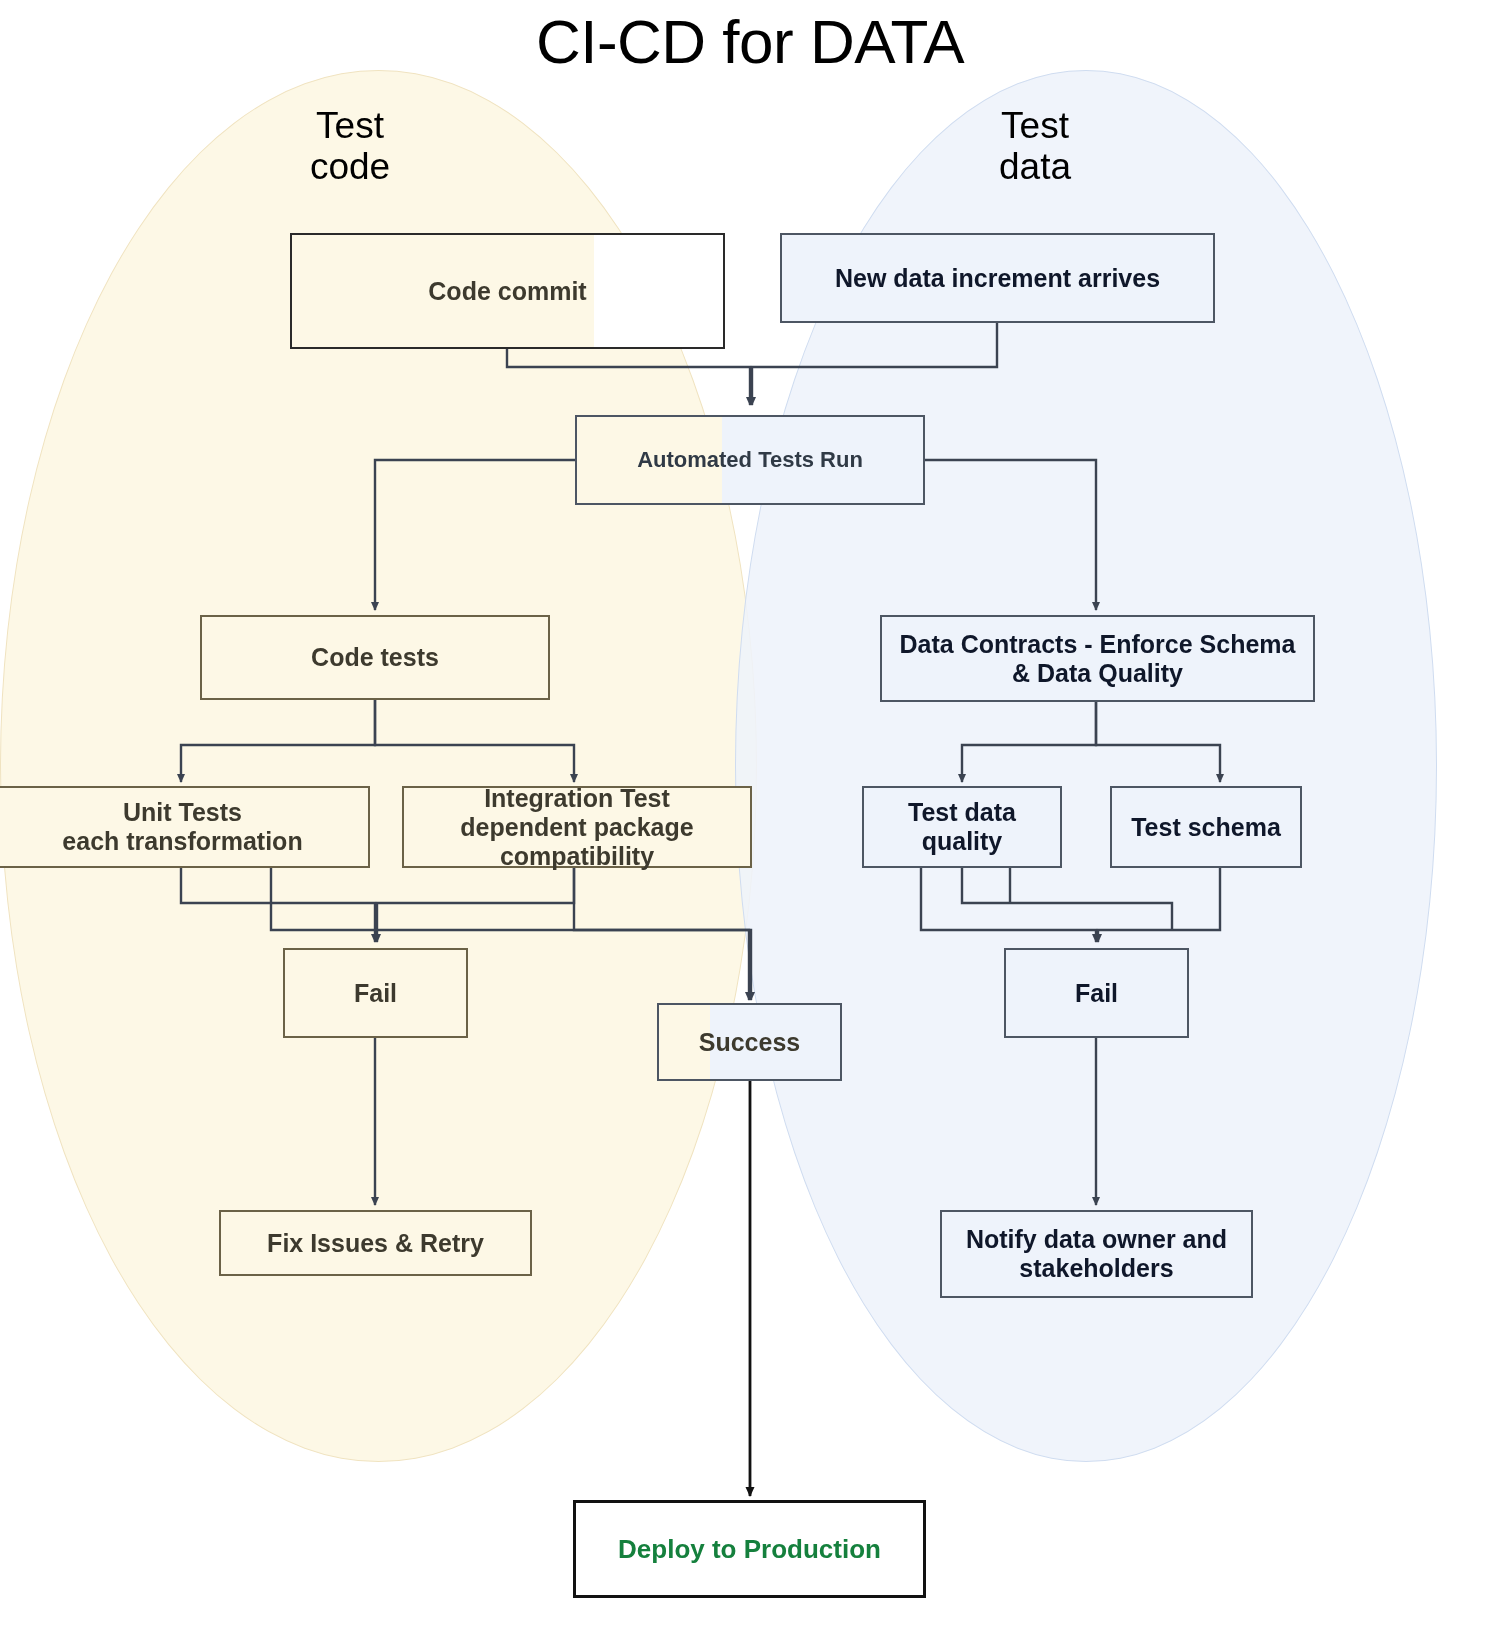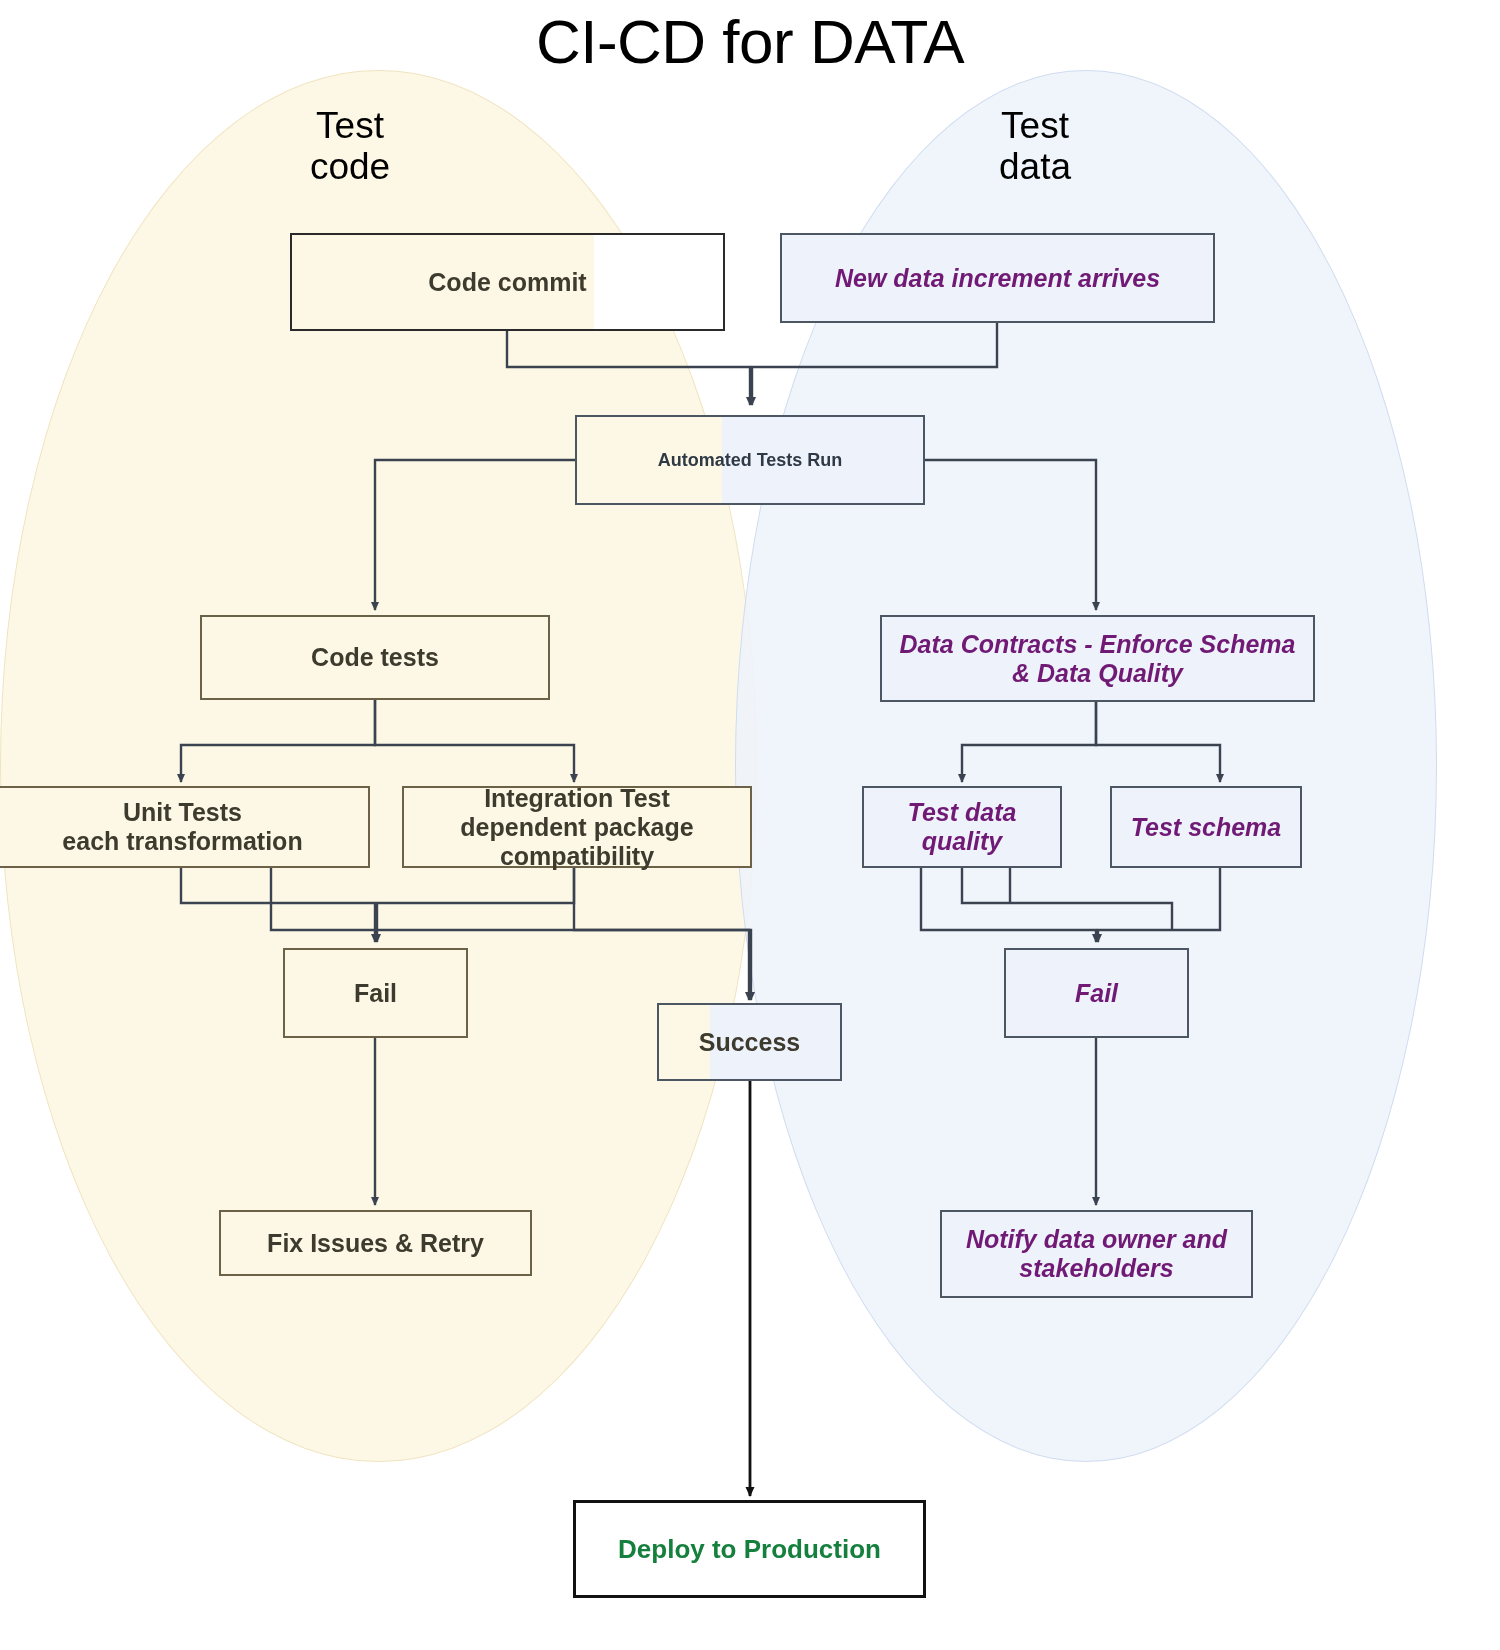--- a/index.html
+++ b/index.html
@@ -60,23 +60,22 @@
   }
   .node.code {
     background: #fdf8e6;
     border: 2.5px solid #6b6247;
     color: #3d3a2e;
     font-size: 25px;
   }
   .node.data {
     background: #eef3fb;
     border: 2.5px solid #4d5663;
-    color: #701a75;
-    font-size: 25px;
-    font-style: italic;
+    color: #0f172a;
+    font-size: 25px;
   }
   .node.plain {
     background: #ffffff;
     border: 3px solid #121212;
     color: #15803d;
     font-size: 26px;
   }
   .node.mixed-success {
     background: linear-gradient(to right, #fdf8e6 0%, #fdf8e6 28%, #eef3fb 28%, #eef3fb 100%);
     border: 2.5px solid #4d5663;
@@ -86,21 +85,21 @@
   .node.mixed-commit {
     background: linear-gradient(to right, #fdf8e6 0%, #fdf8e6 70%, #ffffff 70%, #ffffff 100%);
     border: 2.5px solid #2a2a2a;
     color: #3d3a2e;
     font-size: 25px;
   }
   .node.mixed-auto {
     background: linear-gradient(to right, #fdf8e6 0%, #fdf8e6 42%, #eef3fb 42%, #eef3fb 100%);
     border: 2.5px solid #4d5663;
     color: #303a46;
-    font-size: 18px;
+    font-size: 22px;
   }
 </style>
 </head>
 <body>
 
 <div id="canvas">
 
   <div class="ellipse" style="left:0px; top:70px; width:755px; height:1390px; background:#fdf8e6; border:1.5px solid #f0e3c0;"></div>
   <div class="ellipse" style="left:735px; top:70px; width:700px; height:1390px; background:rgba(238,243,251,0.88); border:1.5px solid #cfdcf0;"></div>
 
@@ -160,21 +159,21 @@
       <path d="M375,1038 L375,1205" marker-end="url(#arrowDark)"></path>
 
       <path d="M1096,1038 L1096,1205" marker-end="url(#arrowDark)"></path>
     </g>
 
     <g fill="none" stroke="#111111" stroke-width="2.8">
       <path d="M750,1081 L750,1496" marker-end="url(#arrowBlack)"></path>
     </g>
   </svg>
 
-  <div class="node mixed-commit" style="left:290px; top:233px; width:435px; height:98px;">Code commit</div>
+  <div class="node mixed-commit" style="left:290px; top:233px; width:435px; height:116px;">Code commit</div>
 
   <div class="node data" style="left:780px; top:233px; width:435px; height:90px;">New data increment arrives</div>
 
   <div class="node mixed-auto" style="left:575px; top:415px; width:350px; height:90px;">Automated Tests Run</div>
 
   <div class="node code" style="left:200px; top:615px; width:350px; height:85px;">Code tests</div>
 
   <div class="node data" style="left:880px; top:615px; width:435px; height:87px;">Data Contracts - Enforce Schema
 &amp; Data Quality</div>
 

